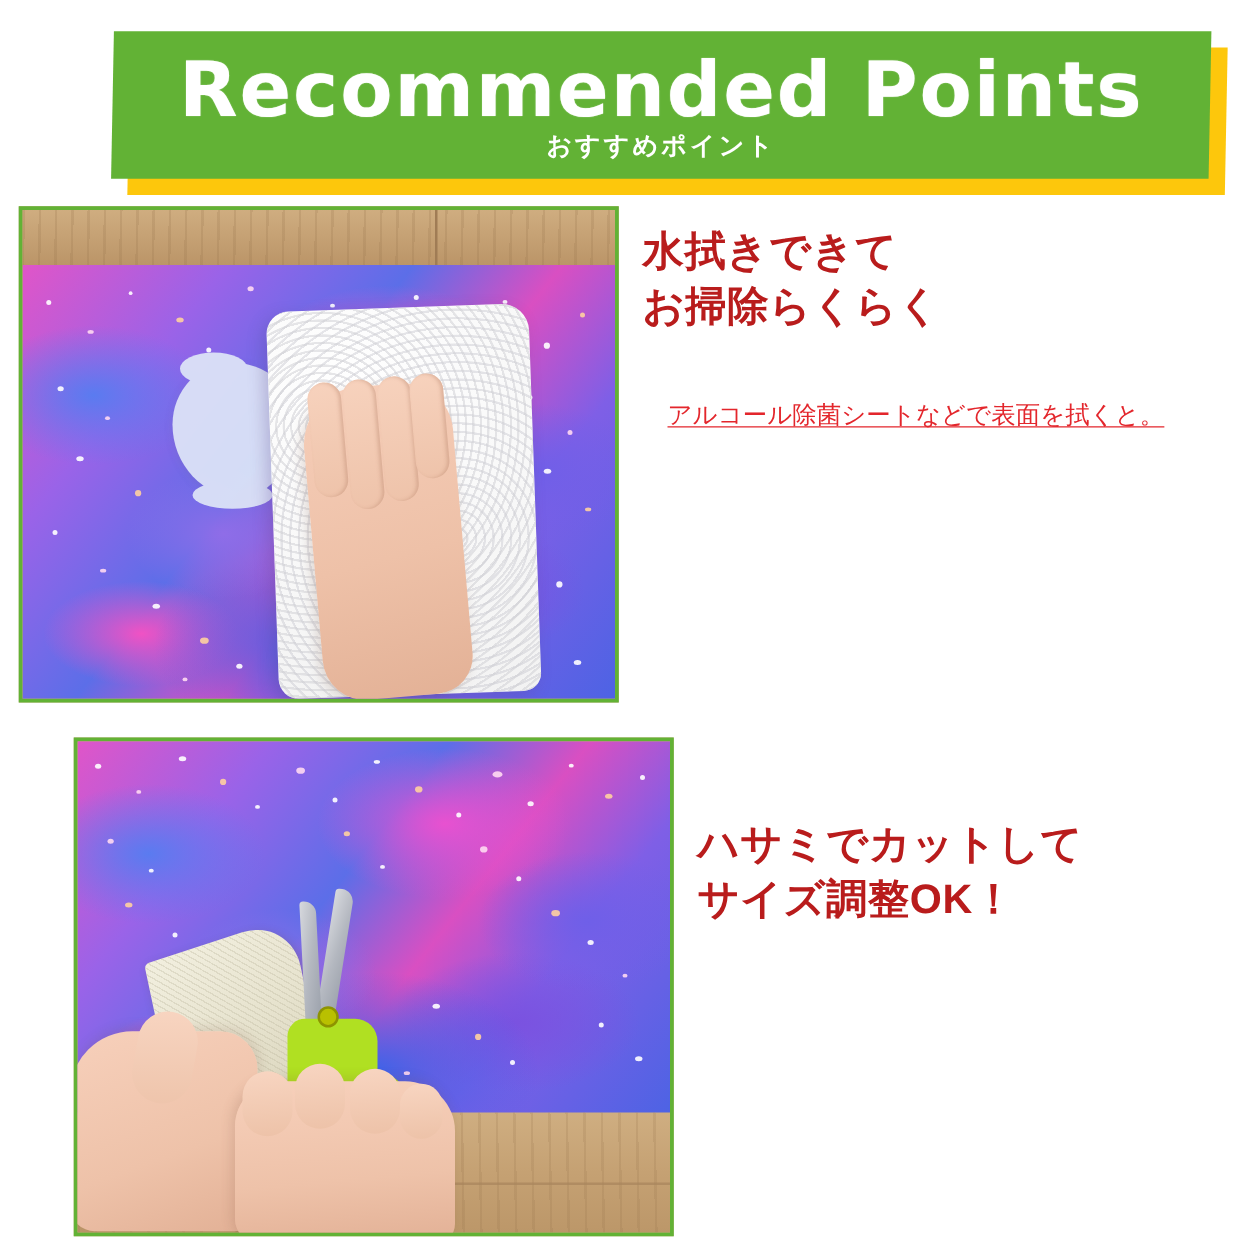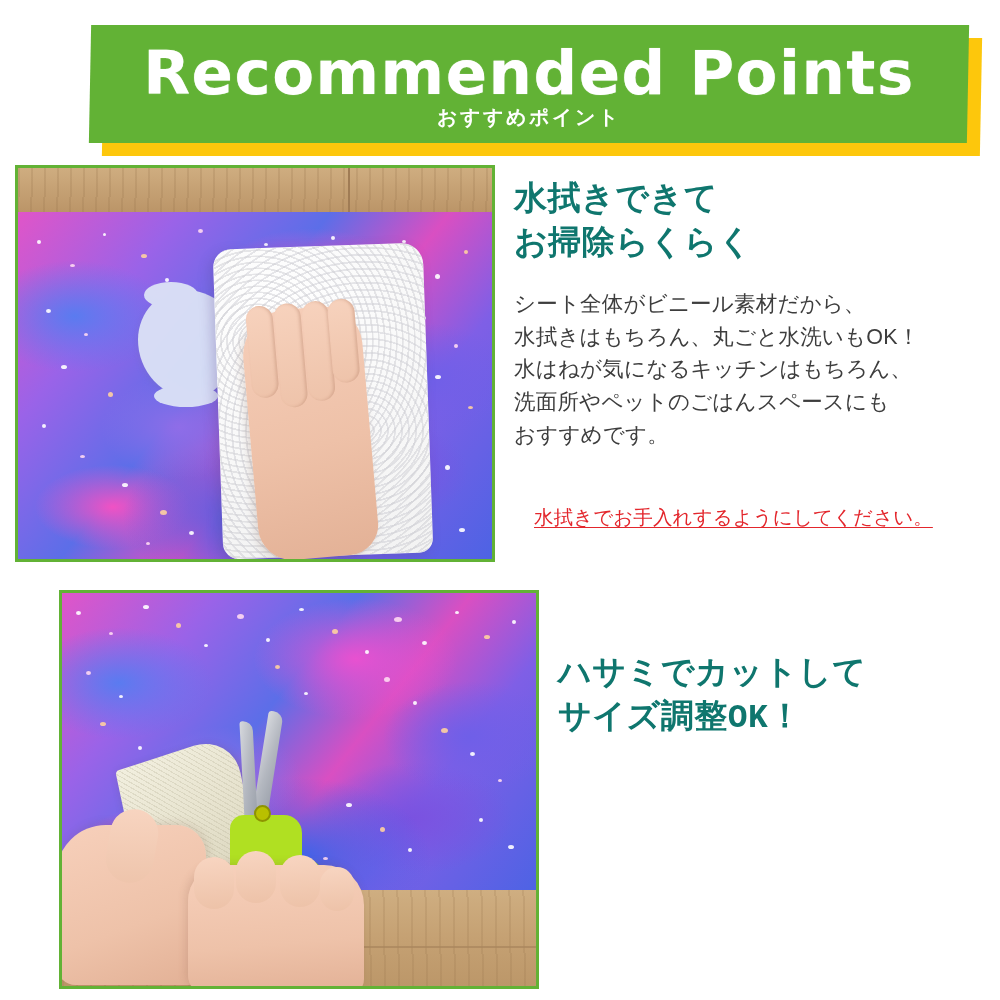--- a/index.html
+++ b/index.html
@@ -220,28 +220,27 @@
     background:linear-gradient(175deg,#f8d5c1 0%,#edc2a8 100%);
   }
   .hand-right .k1{left:6px;}
   .hand-right .k2{left:48px;top:-14px;}
   .hand-right .k3{left:92px;top:-10px;}
   .hand-right .k4{left:132px;top:2px;width:34px;height:44px;}
 
   
   .textcol{position:absolute;left:514px;top:0;width:478px;}
   .head{
-    color:#0f766e;
+    color:#b91c1c;
     font-size:33px;
     font-weight:bold;
     line-height:1.32;
     letter-spacing:.5px;
     margin:0;
     white-space:pre-line;
-    font-family:Liberation Mono, monospace;
   }
   #section-1 .head{padding-top:14px;}
   #section-2 .head{padding-top:63px;}
   .body{
     color:#3d3d3d;
     font-size:21.5px;
     line-height:1.52;
     letter-spacing:.2px;
     margin:0;
     white-space:pre-line;
@@ -330,27 +329,22 @@
         <span class="finger f1"></span>
         <span class="finger f2"></span>
         <span class="finger f3"></span>
         <span class="finger f4"></span>
       </div>
     </div>
 
     <div class="textcol">
       <h2 class="head">水拭きできて
 お掃除らくらく</h2>
-      <p class="body">シート全体がビニール素材だから、
-水拭きはもちろん、丸ごと水洗いもOK！
-水はねが気になるキッチンはもちろん、
-洗面所やペットのごはんスペースにも
-おすすめです。</p>
       <p class="note">
-        <span class="l3">水拭きでお手入れするようにしてください。</span>
+        <span class="l3">アルコール除菌シートなどで表面を拭くと。</span>
       </p>
     </div>
   </div>
 
   <div class="section" id="section-2">
 
     <div class="photo" id="photo-2">
       <div class="mat">
         <div class="sparkle">
           <i style="left:3%;top:6%;width:5px;height:4px"></i>

